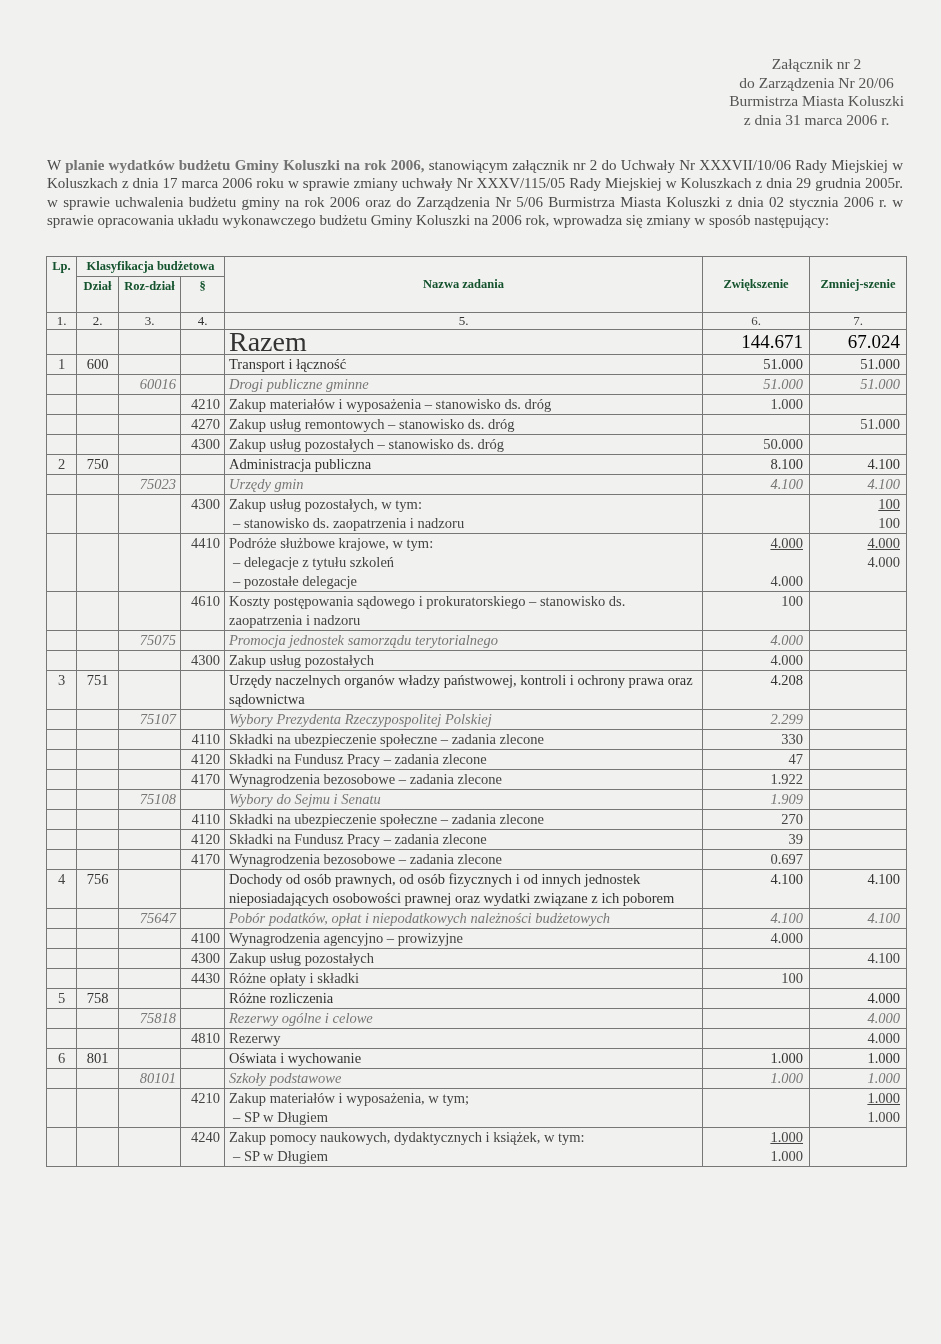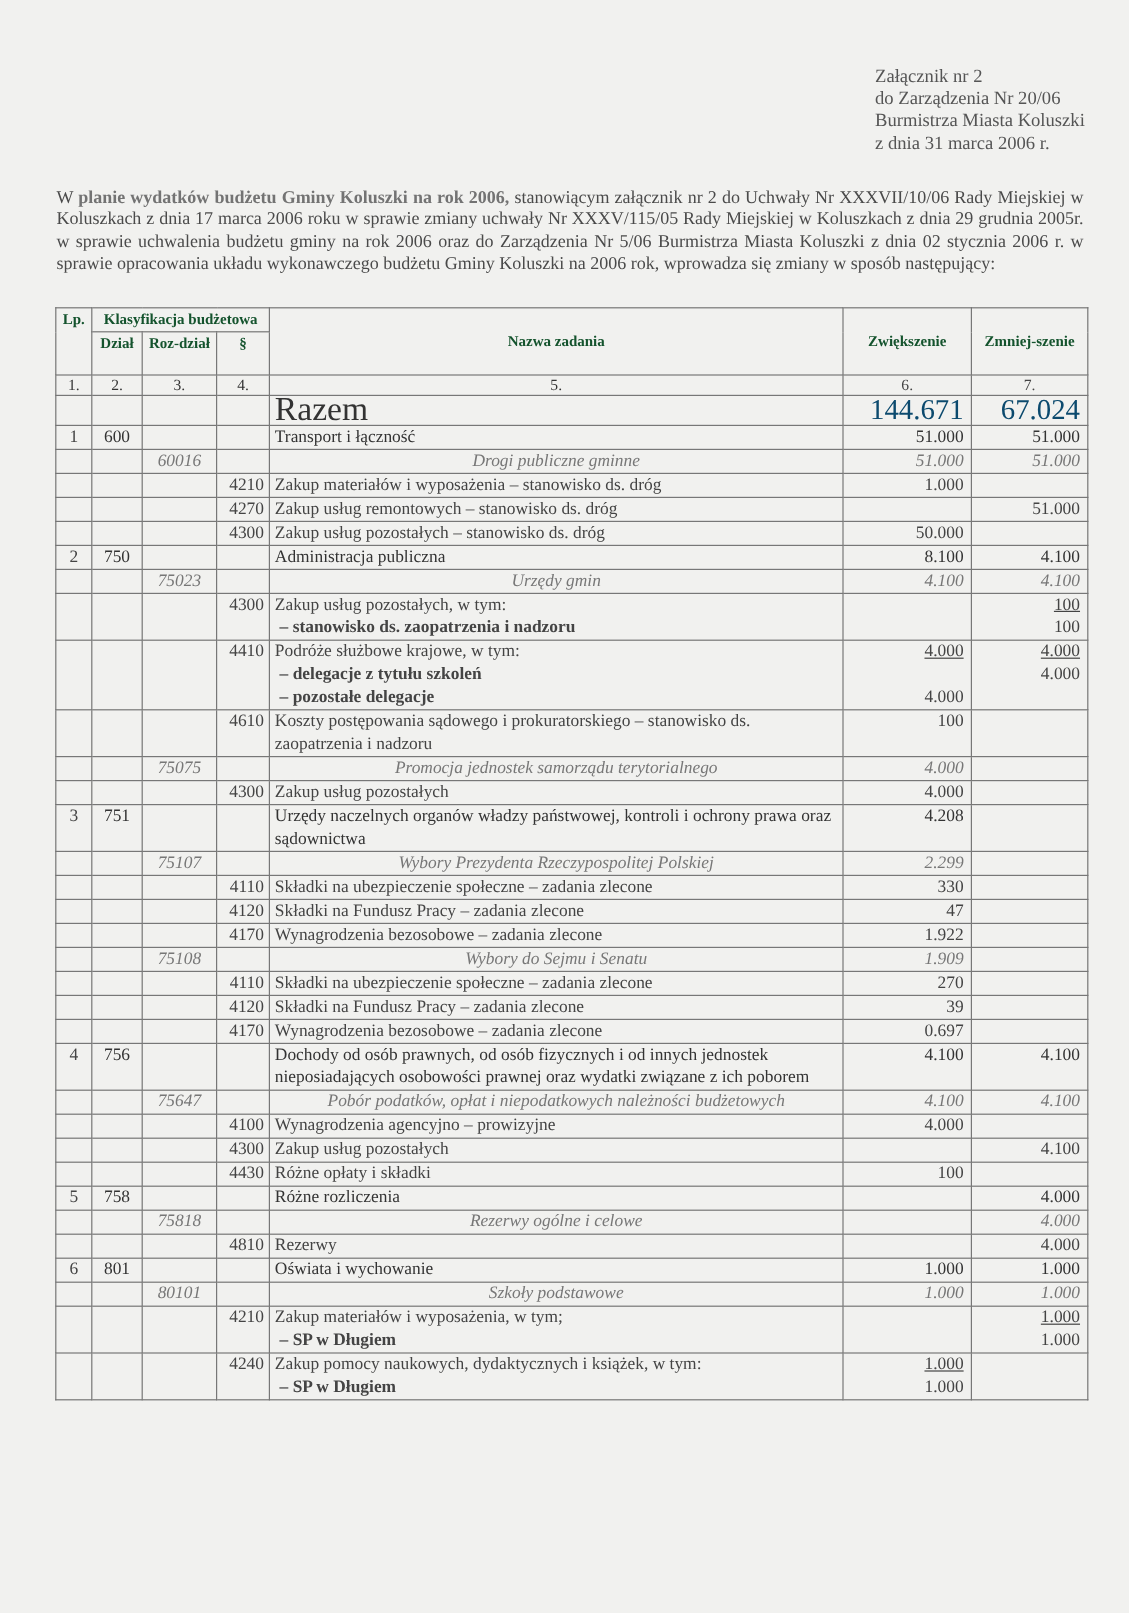--- a/index.html
+++ b/index.html
@@ -5,48 +5,48 @@
   html, body { margin: 0; padding: 0; }
   body {
     width: 941px; height: 1344px; overflow: hidden;
     background: #f1f1ef;
     font-family: "Liberation Serif", serif;
     color: #3a3a3a;
     position: relative;
   }
   .header {
     position: absolute; right: 37px; top: 55px;
-    text-align: left; font-size: 15.5px; line-height: 18.5px; color: #555;
+    text-align: center; font-size: 15.5px; line-height: 18.5px; color: #555;
   }
   .intro {
     position: absolute; left: 47px; top: 156px; width: 856px;
     font-size: 15px; line-height: 18.4px; color: #4a4a4a;
     text-align: justify;
   }
   .intro b { color: #737373; }
   table.budget {
     position: absolute; left: 46px; top: 256px;
     border-collapse: collapse; table-layout: fixed;
     width: 860px; font-size: 14.5px; color: #444;
   }
   table.budget td, table.budget th {
     border: 1px solid #777; padding: 0 4px; vertical-align: top;
     line-height: 19px; font-weight: normal;
   }
   .th { font-weight: bold !important; font-size: 12.5px; text-align: center; color:#14532d; }
   .c { text-align: center; }
   .r { text-align: right; }
   .bold { font-weight: bold; color: #333; }
-  .it { font-style: italic; color: #777; text-align: center; }
+  .it { font-style: italic; color: #777; }
   .num { text-align: right; padding-right: 6px !important; }
   .razem-title { font-size: 28px; font-weight: bold; color: #333; line-height: 24px !important; }
-  .razem-num { font-size: 24px; font-weight: bold; color: #0c4a6e; line-height: 24px !important; }
+  .razem-num { font-size: 19px; font-weight: bold; color: #000000; line-height: 24px !important; }
   .colnum { font-size: 13px; text-align: center; line-height: 16px !important; }
   .u { text-decoration: underline; }
-  .sub { padding-left: 4px; font-weight: bold; }
+  .sub { padding-left: 4px; }
   .line { display: block; }
 </style>
 </head>
 <body>
 
 <div class="header">
   <div>Załącznik nr 2</div>
   <div>do Zarządzenia Nr 20/06</div>
   <div>Burmistrza Miasta Koluszki</div>
   <div>z dnia 31 marca 2006 r.</div>

